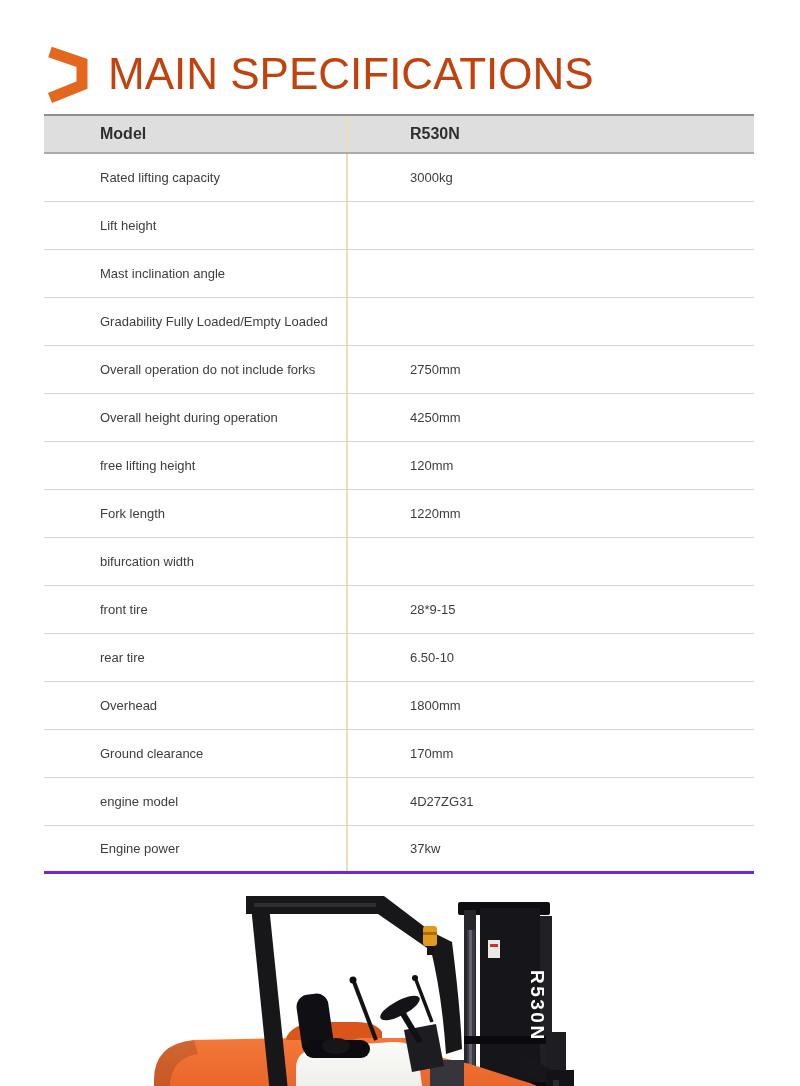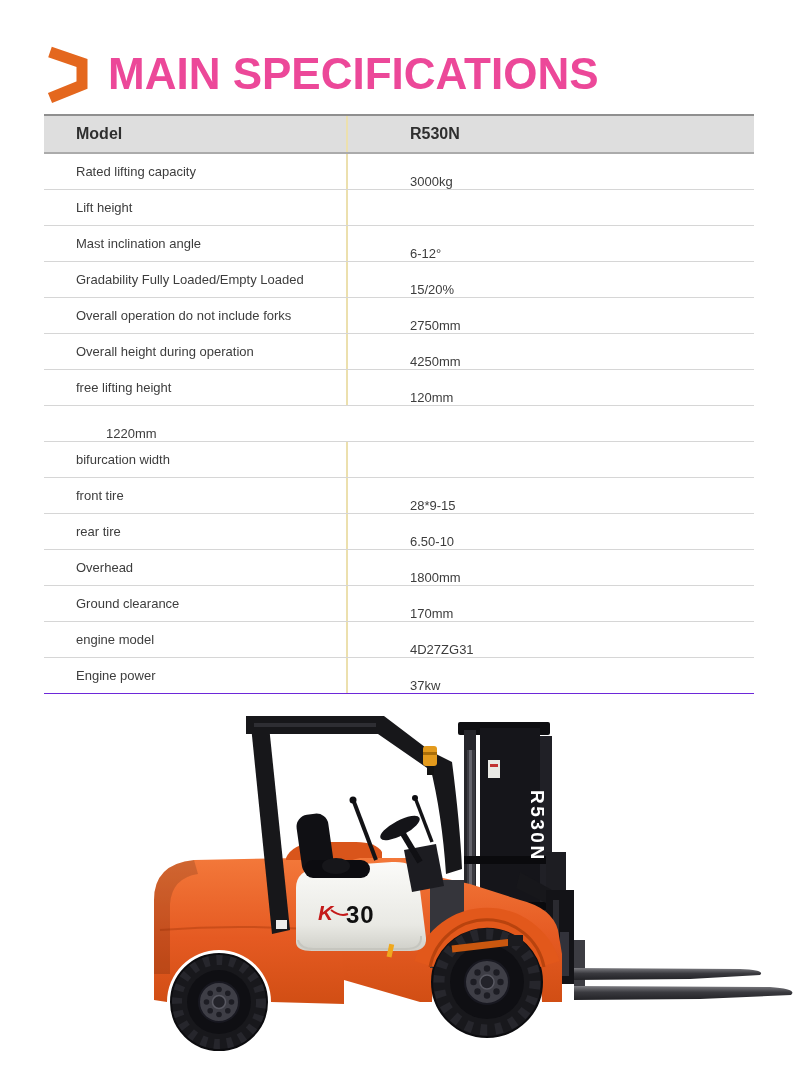--- a/index.html
+++ b/index.html
@@ -15,23 +15,23 @@
   
   .title-band {
     padding: 38px 0 0 42px;
     display: flex;
     align-items: center;
     gap: 14px;
     height: 110px;
   }
   .title-band h1 {
     font-size: 44px;
-    font-weight: 700;
+    font-weight: 400;
     letter-spacing: 0px;
-    color: #ec4899;
+    color: #c2410c;
     line-height: 1;
     white-space: nowrap;
   }
   .accent-icon { flex: 0 0 auto; }
 
   
   .spec-table {
     width: 710px;
     margin: 4px 0 0 44px;
     border-top: 2px solid #8f8f8f;
@@ -41,31 +41,31 @@
     align-items: center;
     height: 38px;
     background: #dedede;
     border-bottom: 2px solid #ababab;
     font-size: 16px;
     font-weight: bold;
     color: #2f2f2f;
   }
   .spec-row {
     display: flex;
-    align-items: flex-end;
-    height: 36px;
+    align-items: center;
+    height: 48px;
     border-bottom: 1px solid #d6d6d6;
     font-size: 13px;
     color: #3d3d3d;
     background: #ffffff;
   }
-  .spec-rows .spec-row:last-child { border-bottom: 1px solid #6d28d9; }
+  .spec-rows .spec-row:last-child { border-bottom: 3px solid #6d28d9; }
   .cell-label {
     width: 304px;
-    padding-left: 32px;
+    padding-left: 56px;
     border-right: 2px solid #ece0ae;
     align-self: stretch;
     display: flex;
     align-items: center;
   }
   .cell-value {
     flex: 1;
     padding-left: 62px;
   }
 
@@ -97,45 +97,44 @@
     <div class="cell-label">Rated lifting capacity</div>
     <div class="cell-value">3000kg</div>
   </div>
 
   <div class="spec-row">
     <div class="cell-label">Lift height</div>
   </div>
 
   <div class="spec-row">
     <div class="cell-label">Mast inclination angle</div>
-    <div class="cell-value">6-12°</div>
   </div>
 
   <div class="spec-row">
     <div class="cell-label">Gradability Fully Loaded/Empty Loaded</div>
-    <div class="cell-value">15/20%</div>
   </div>
 
   <div class="spec-row">
     <div class="cell-label">Overall operation do not include forks</div>
     <div class="cell-value">2750mm</div>
   </div>
 
   <div class="spec-row">
     <div class="cell-label">Overall height during operation</div>
     <div class="cell-value">4250mm</div>
   </div>
 
   <div class="spec-row">
     <div class="cell-label">free lifting height</div>
     <div class="cell-value">120mm</div>
   </div>
 
 
   <div class="spec-row">
+    <div class="cell-label">Fork length</div>
     <div class="cell-value">1220mm</div>
   </div>
 
   <div class="spec-row">
     <div class="cell-label">bifurcation width</div>
   </div>
 
   <div class="spec-row">
     <div class="cell-label">front tire</div>
     <div class="cell-value">28*9-15</div>

